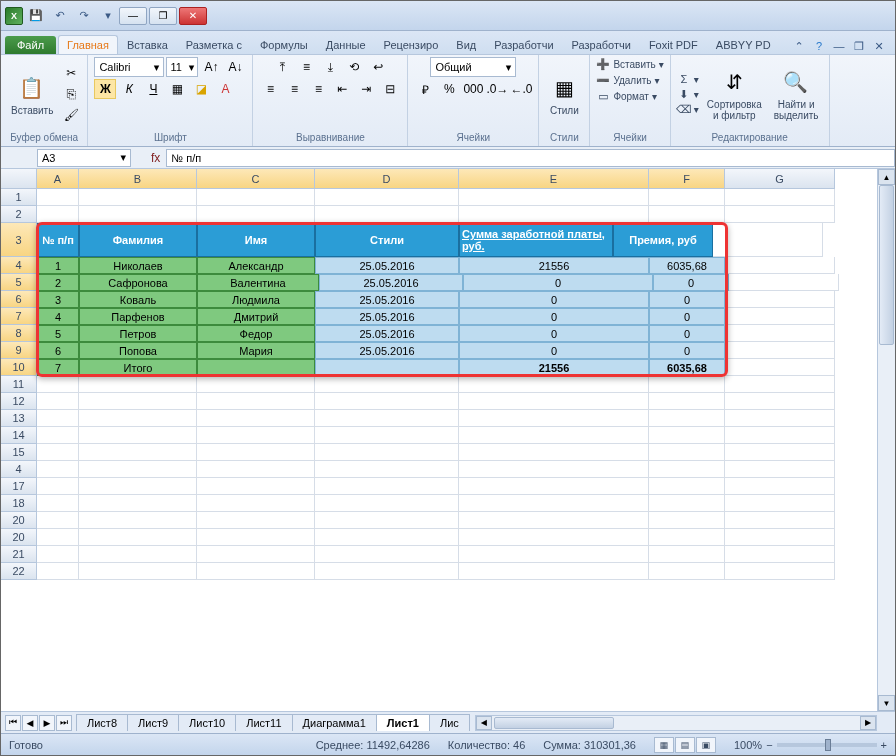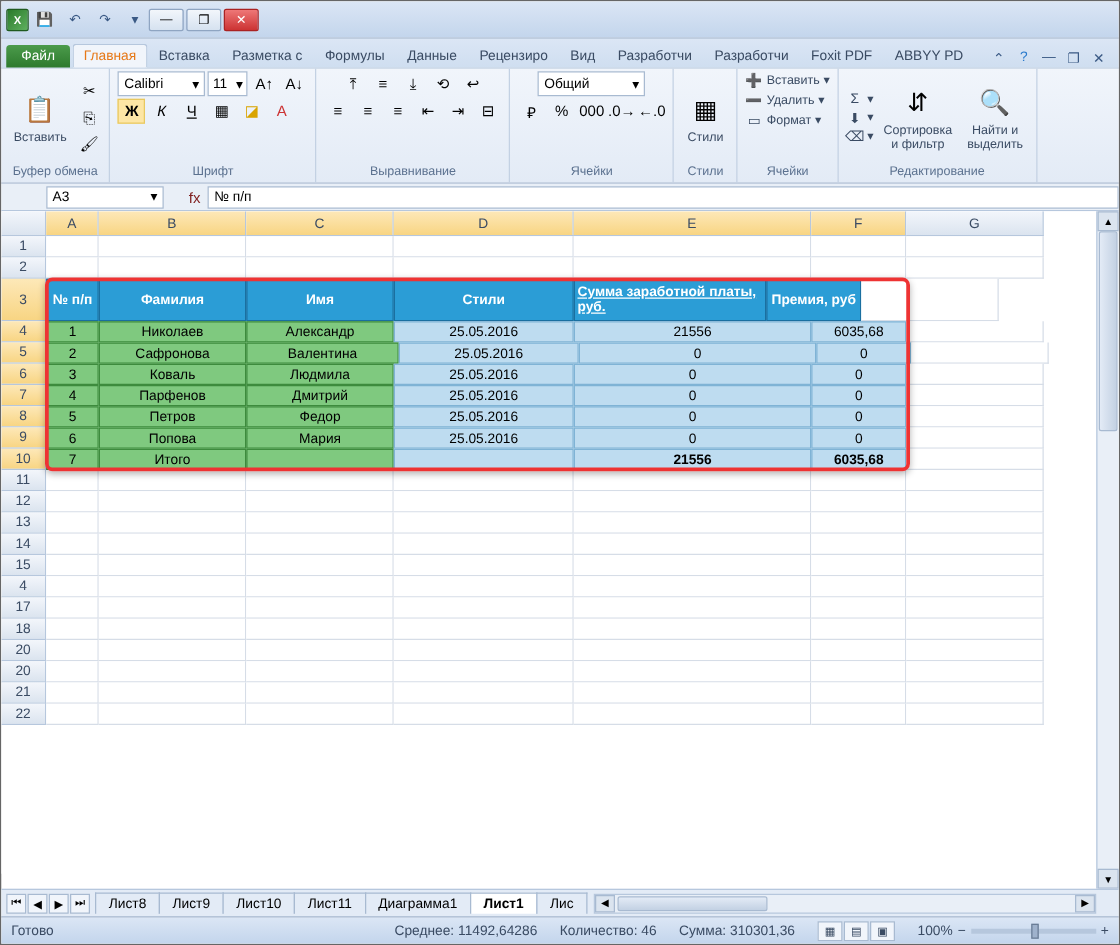--- a/index.html
+++ b/index.html
@@ -342,21 +342,21 @@
         <div class="cell" style="width: 190px; height: 17px;"></div>
         <div class="cell" style="width: 76px; height: 17px;"></div>
         <div class="cell" style="width: 110px; height: 17px;"></div>
       </div>
       <div class="row">
         <div class="cell thdr" style="width: 42px; height: 34px; white-space: normal; line-height: 1.1; padding: 2px;">№ п/п</div>
         <div class="cell thdr" style="width: 118px; height: 34px; white-space: normal; line-height: 1.1; padding: 2px;">Фамилия</div>
         <div class="cell thdr" style="width: 118px; height: 34px; white-space: normal; line-height: 1.1; padding: 2px;">Имя</div>
         <div class="cell thdr" style="width: 144px; height: 34px; white-space: normal; line-height: 1.1; padding: 2px;">Стили</div>
         <div class="cell thdr" style="width: 154px; height: 34px; white-space: normal; line-height: 1.1; padding: 2px; text-decoration: underline;">Сумма заработной платы, руб.</div>
-        <div class="cell thdr" style="width: 76px; height: 34px; white-space: normal; line-height: 1.1; padding: 2px;">Премия, руб</div>
+        <div class="cell thdr" style="width: 100px; height: 34px; white-space: normal; line-height: 1.1; padding: 2px;">Премия, руб</div>
         <div class="cell" style="width: 110px; height: 34px;"></div>
       </div>
       <div class="row">
         <div class="cell tgreen" style="width: 42px; height: 17px;">1</div>
         <div class="cell tgreen" style="width: 118px; height: 17px;">Николаев</div>
         <div class="cell tgreen" style="width: 118px; height: 17px;">Александр</div>
         <div class="cell tblue" style="width: 144px; height: 17px;">25.05.2016</div>
         <div class="cell tblue" style="width: 190px; height: 17px;">21556</div>
         <div class="cell tblue" style="width: 76px; height: 17px;">6035,68</div>
         <div class="cell" style="width: 110px; height: 17px;"></div>

